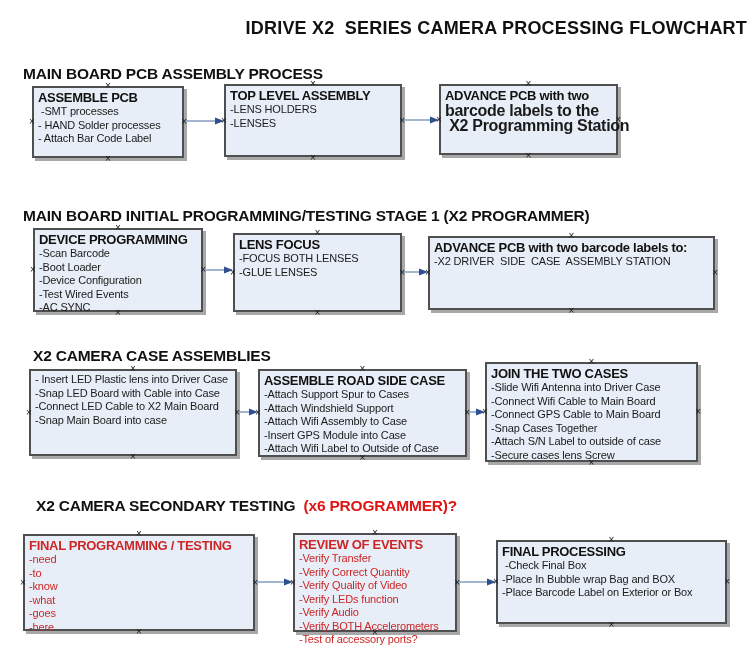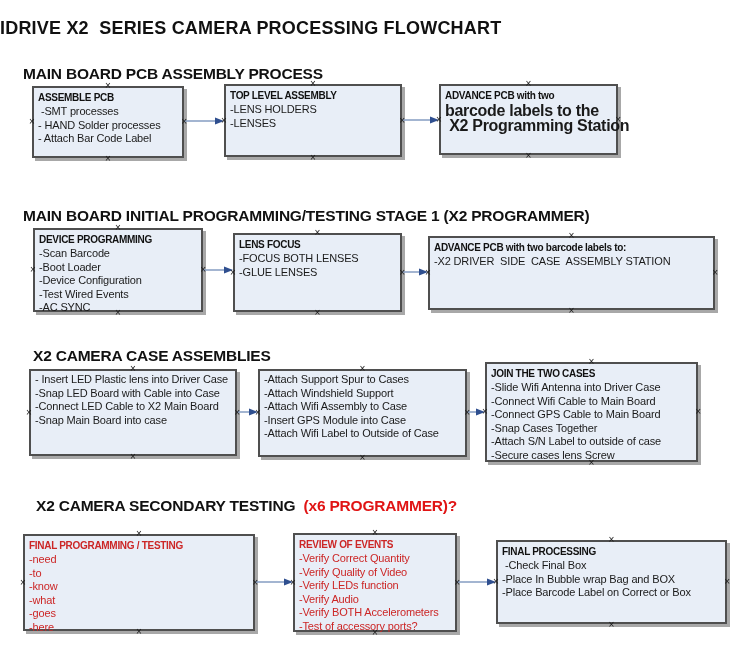--- a/index.html
+++ b/index.html
@@ -3,30 +3,30 @@
 <meta charset="utf-8">
 <style>
   :root{
     --fill:#e8eef7; --border:#4f4f4f; --shadow:#a8a8a8;
     --arrow-line:#8da3c6; --arrow-head:#2f4f8f;
     --red:#cc2626; --red-bright:#e01414; --ink:#111111;
   }
   html,body{margin:0;padding:0;background:#ffffff;}
   body{font-family:"Liberation Sans", sans-serif;}
   .stage{position:relative;width:747px;height:662px;background:#fff;overflow:hidden;}
-  .page-title{position:absolute;left:0;right:0;top:18px;text-align:left;
+  .page-title{position:absolute;left:0;right:0;top:18px;text-align:right;
     font-size:18px;font-weight:bold;color:var(--ink);white-space:pre;letter-spacing:.2px;}
   .section-heading{position:absolute;font-size:15.5px;font-weight:bold;color:var(--ink);
     white-space:pre;letter-spacing:-0.2px;margin-top:8px;}
   #s1h{left:23px;top:57px;} #s2h{left:23px;top:199px;} #s3h{left:33px;top:339px;} #s4h{left:36px;top:489px;}
   .heading-red{color:var(--red-bright);}
   .box{position:absolute;box-sizing:border-box;background:var(--fill);
     border:2px solid var(--border);box-shadow:3px 3px 0 var(--shadow);
     padding:2px 4px;overflow:visible;}
-  .box-title{font-size:10px;font-weight:bold;line-height:15px;color:var(--ink);
+  .box-title{font-size:13px;font-weight:bold;line-height:15px;color:var(--ink);
     white-space:pre;letter-spacing:-0.3px;}
   .box-item{font-size:11px;line-height:13.5px;color:#1a1a1a;white-space:pre;letter-spacing:-0.15px;}
   .box.red .box-title,.box.red .box-item{color:var(--red);}
   .box.bold-items .box-item{font-weight:bold;font-size:16px;line-height:15px;letter-spacing:-0.3px;}
   
   #b11{left:32px;top:86px;width:152px;height:72px;}
   #b12{left:224px;top:84px;width:178px;height:73px;}
   #b13{left:439px;top:84px;width:179px;height:71px;}
   #b21{left:33px;top:228px;width:170px;height:84px;}
   #b22{left:233px;top:233px;width:169px;height:79px;}
@@ -127,20 +127,21 @@
     <div class="box-item">- Insert LED Plastic lens into Driver Case</div>
     <div class="box-item">-Snap LED Board with Cable into Case</div>
     <div class="box-item">-Connect LED Cable to X2 Main Board</div>
     <div class="box-item">-Snap Main Board into case</div>
   <span class="handle h-top">×</span>
       <span class="handle h-bottom">×</span>
       <span class="handle h-left">×</span>
       <span class="handle h-right">×</span>
     </div>
   <div class="box" id="b32">
+    <div class="box-title">ASSEMBLE ROAD SIDE CASE</div>
     <div class="box-item">-Attach Support Spur to Cases</div>
     <div class="box-item">-Attach Windshield Support</div>
     <div class="box-item">-Attach Wifi Assembly to Case</div>
     <div class="box-item">-Insert GPS Module into Case</div>
     <div class="box-item">-Attach Wifi Label to Outside of Case</div>
   <span class="handle h-top">×</span>
       <span class="handle h-bottom">×</span>
       <span class="handle h-left">×</span>
       <span class="handle h-right">×</span>
     </div>
@@ -166,36 +167,37 @@
     <div class="box-item">-what</div>
     <div class="box-item">-goes</div>
     <div class="box-item">-here</div>
   <span class="handle h-top">×</span>
       <span class="handle h-bottom">×</span>
       <span class="handle h-left">×</span>
       <span class="handle h-right">×</span>
     </div>
   <div class="box red" id="b42">
     <div class="box-title">REVIEW OF EVENTS</div>
+    <div class="box-item">-Verify Transfer</div>
     <div class="box-item">-Verify Correct Quantity</div>
     <div class="box-item">-Verify Quality of Video</div>
     <div class="box-item">-Verify LEDs function</div>
     <div class="box-item">-Verify Audio</div>
     <div class="box-item">-Verify BOTH Accelerometers</div>
     <div class="box-item">-Test of accessory ports?</div>
   <span class="handle h-top">×</span>
       <span class="handle h-bottom">×</span>
       <span class="handle h-left">×</span>
       <span class="handle h-right">×</span>
     </div>
   <div class="box" id="b43">
     <div class="box-title">FINAL PROCESSING</div>
     <div class="box-item"> -Check Final Box</div>
     <div class="box-item">-Place In Bubble wrap Bag and BOX</div>
-    <div class="box-item">-Place Barcode Label on Correct or Box</div>
+    <div class="box-item">-Place Barcode Label on Exterior or Box</div>
   <span class="handle h-top">×</span>
       <span class="handle h-bottom">×</span>
       <span class="handle h-left">×</span>
       <span class="handle h-right">×</span>
     </div>
 
   <svg class="arrow" id="a1" width="40" height="10" viewBox="0 0 40 10">
       <line x1="0" y1="5" x2="32" y2="5"></line>
       <polygon points="31,1.5 31,8.5 40,5"></polygon>
     </svg>

